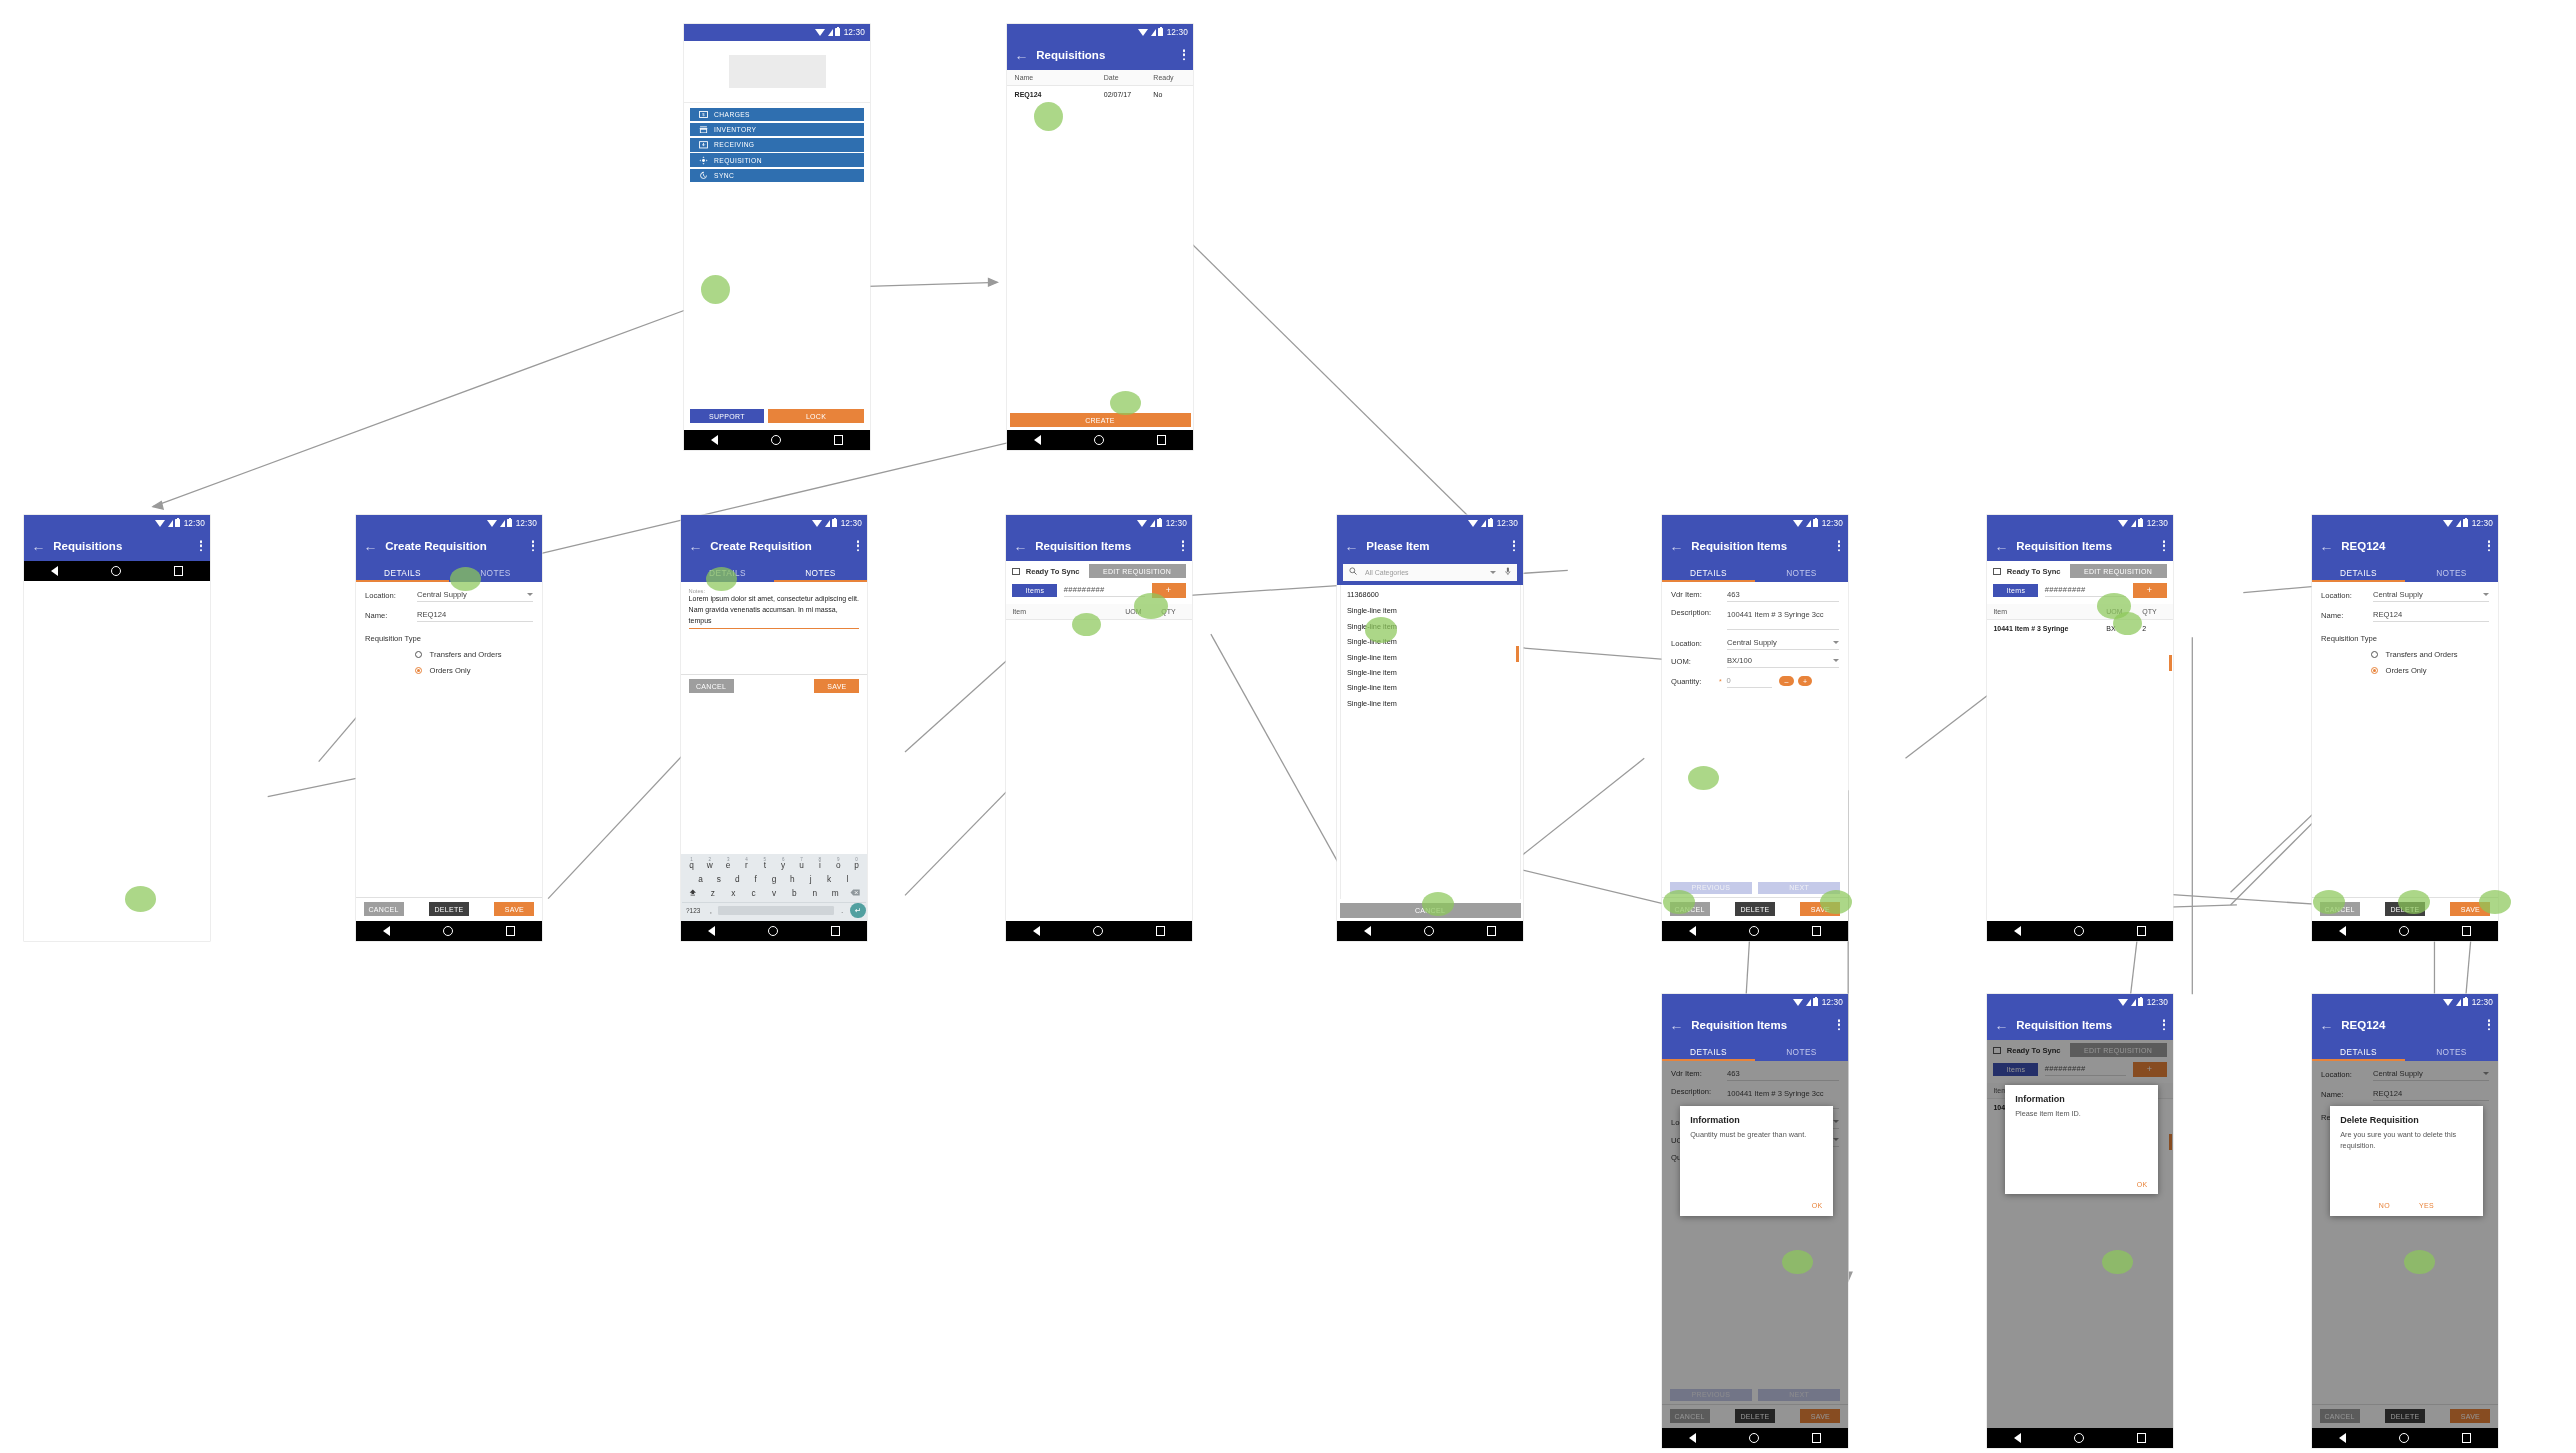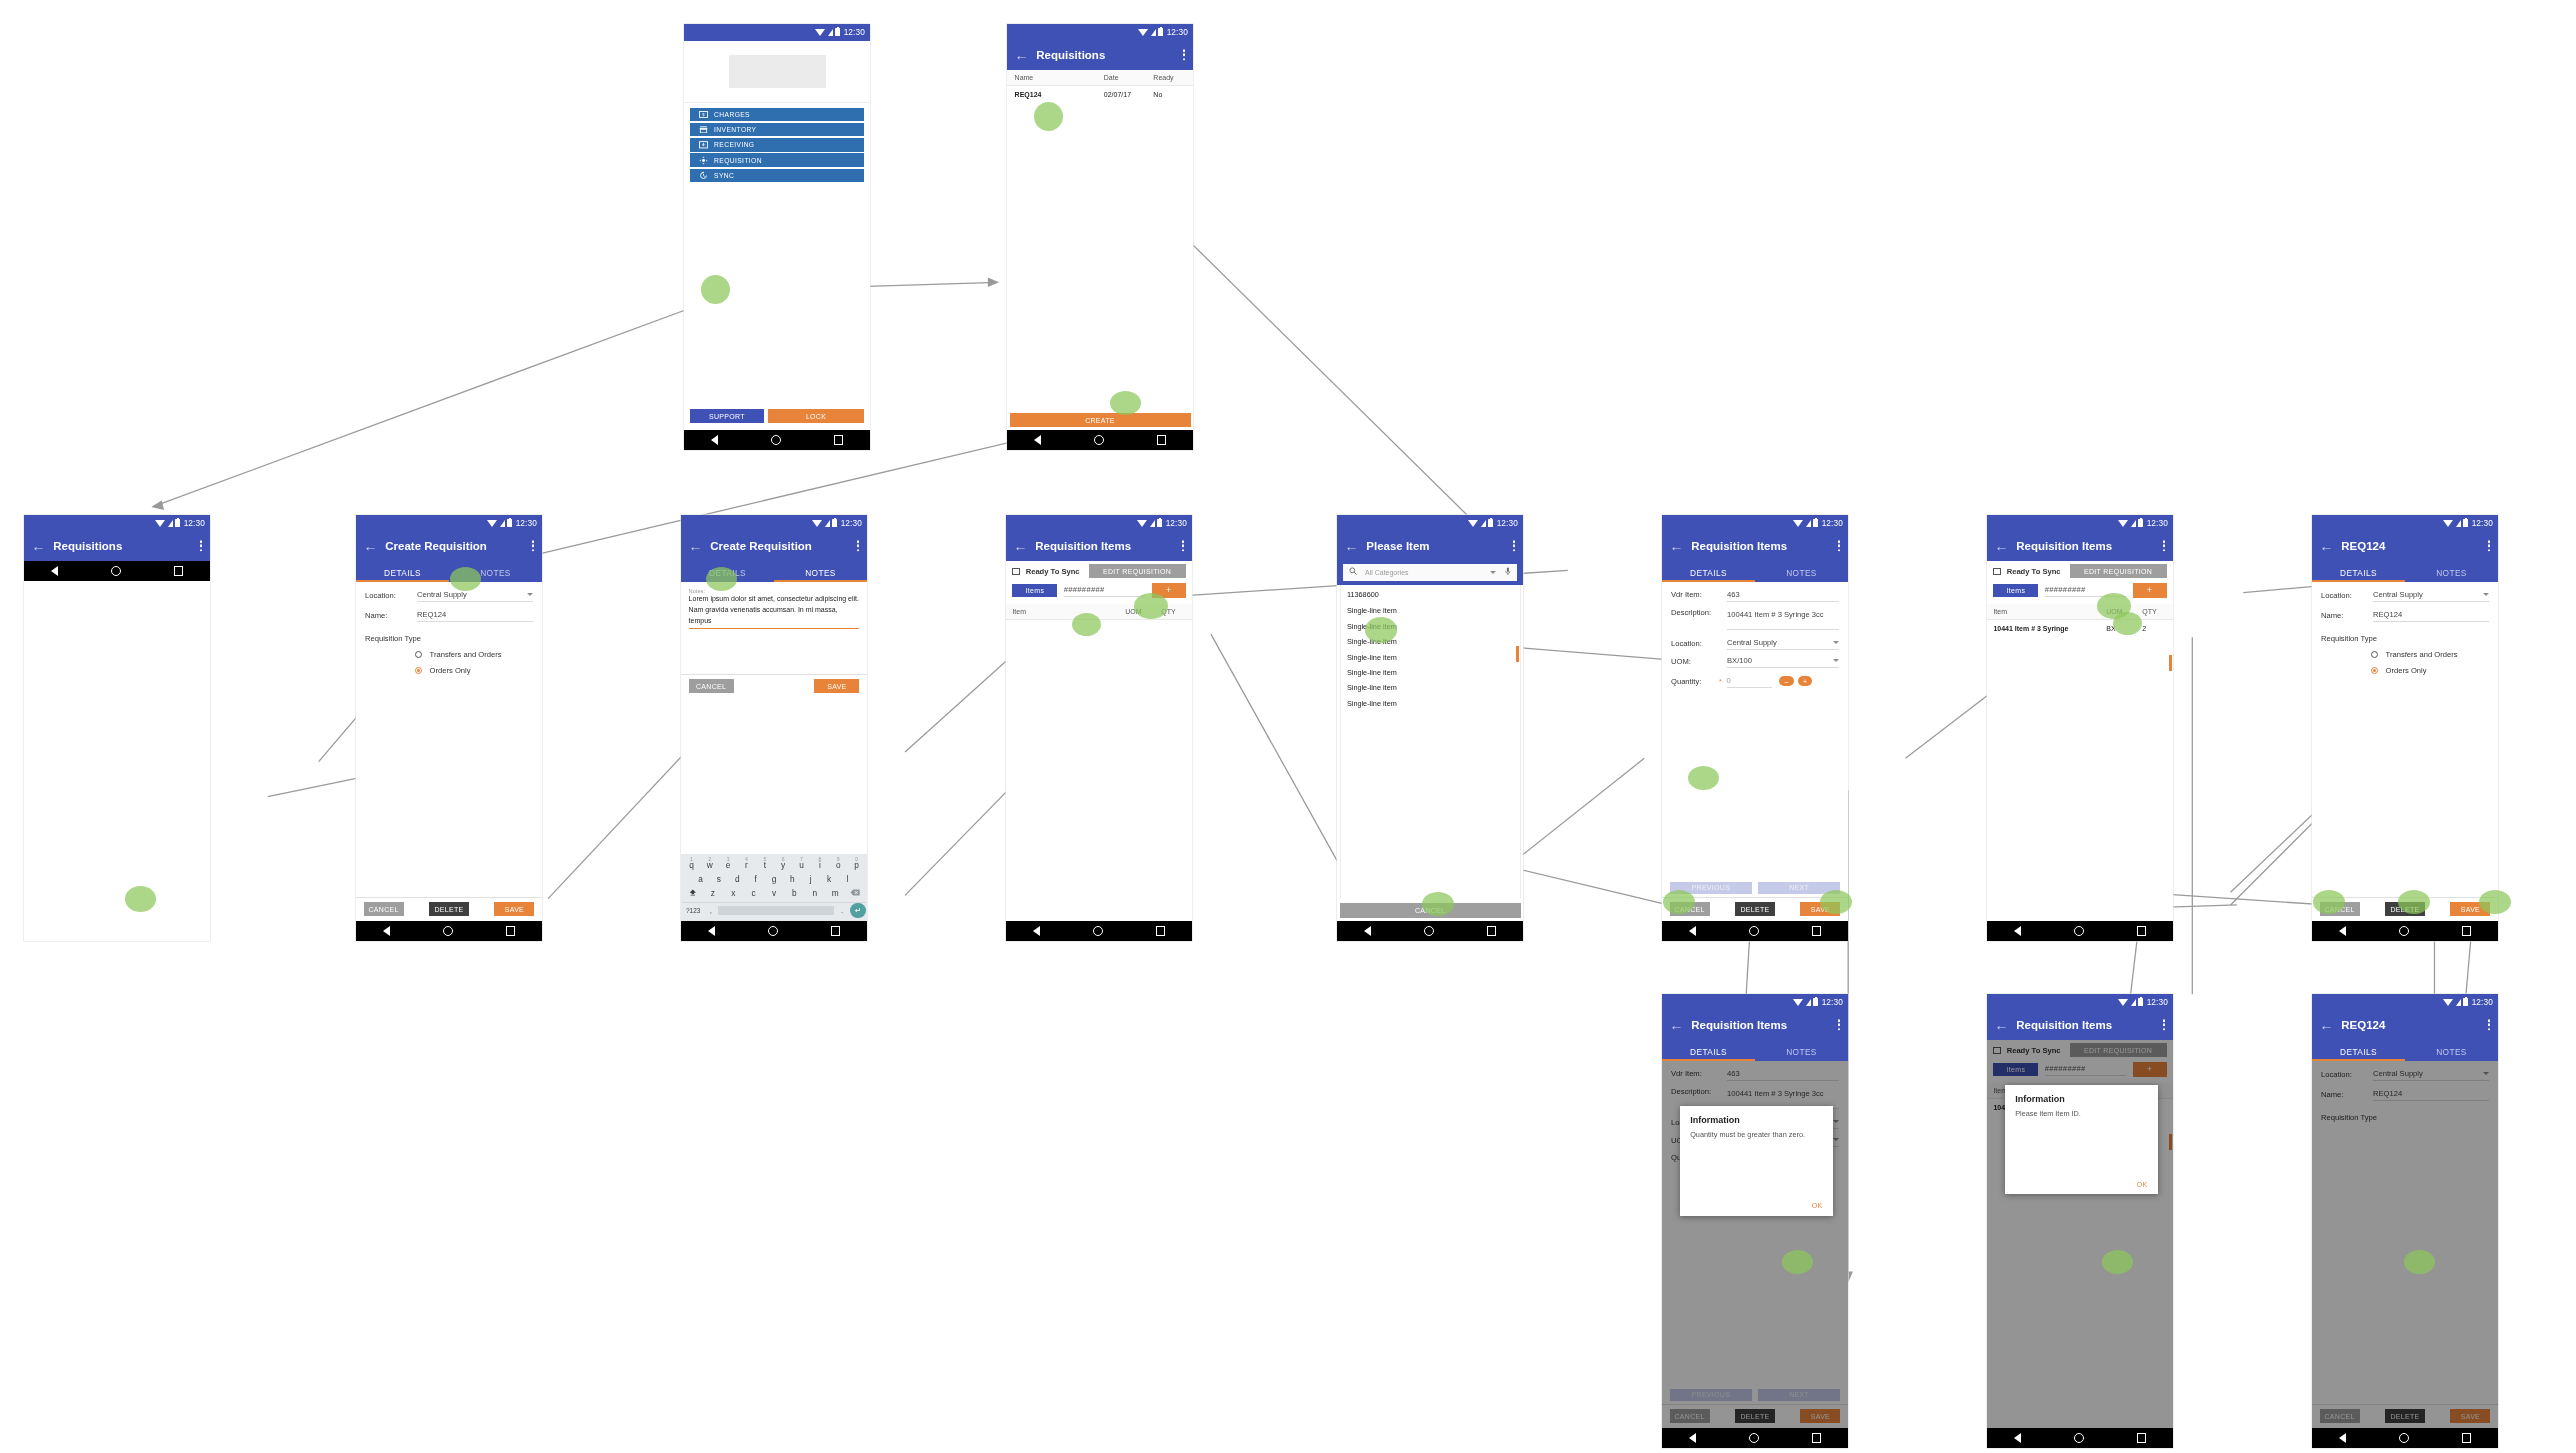--- a/index.html
+++ b/index.html
@@ -780,21 +780,21 @@
           <div class="btn btn-lav" style="flex:1;height:12px;">NEXT</div>
         </div>
         <div style="position:absolute;left:0;right:0;bottom:0;border-top:0.6px solid #e0e0e0;height:23px;display:flex;align-items:center;justify-content:space-between;padding:0 7.6px;">
           <div class="btn btn-grey" style="width:40px;height:14px;">CANCEL</div>
           <div class="btn btn-dark" style="width:40px;height:14px;">DELETE</div>
           <div class="btn btn-orange" style="width:40px;height:14px;">SAVE</div>
         </div>
         <div class="scrim"></div>
         <div class="dlg" style="left:18px;right:15.3px;top:45px;height:94px;display:flex;flex-direction:column;">
           <div class="dt">Information</div>
-          <div class="dm">Quantity must be greater than zero.</div>
+          <div class="dm">Quantity must be greater than want.</div>
           <div class="da">
               <span>OK</span>
             </div>
         </div>
       </div>
       <div class="navbar">
         <span class="nb-back"></span>
         <span class="nb-home"></span>
         <span class="nb-rec"></span>
       </div>
@@ -901,20 +901,28 @@
             </span>
           </div>
           <div class="lbl" style="margin-bottom:7.6px;">Requisition Type</div>
         </div>
         <div style="position:absolute;left:0;right:0;bottom:0;border-top:0.6px solid #e0e0e0;height:23px;display:flex;align-items:center;justify-content:space-between;padding:0 7.6px;">
           <div class="btn btn-grey" style="width:40px;height:14px;">CANCEL</div>
           <div class="btn btn-dark" style="width:40px;height:14px;">DELETE</div>
           <div class="btn btn-orange" style="width:40px;height:14px;">SAVE</div>
         </div>
         <div class="scrim"></div>
+        <div class="dlg" style="left:18px;right:15.3px;top:45px;height:94px;display:flex;flex-direction:column;">
+          <div class="dt">Delete Requisition</div>
+          <div class="dm">Are you sure you want to delete this requisition.</div>
+          <div class="da" style="justify-content:center;gap:29px;">
+            <span>NO</span>
+            <span>YES</span>
+          </div>
+        </div>
       </div>
       <div class="navbar">
         <span class="nb-back"></span>
         <span class="nb-home"></span>
         <span class="nb-rec"></span>
       </div>
     </div>
   </div>
 
   <div class="hl" style="left:701px;top:275px;width:29px;height:29px;"></div>

